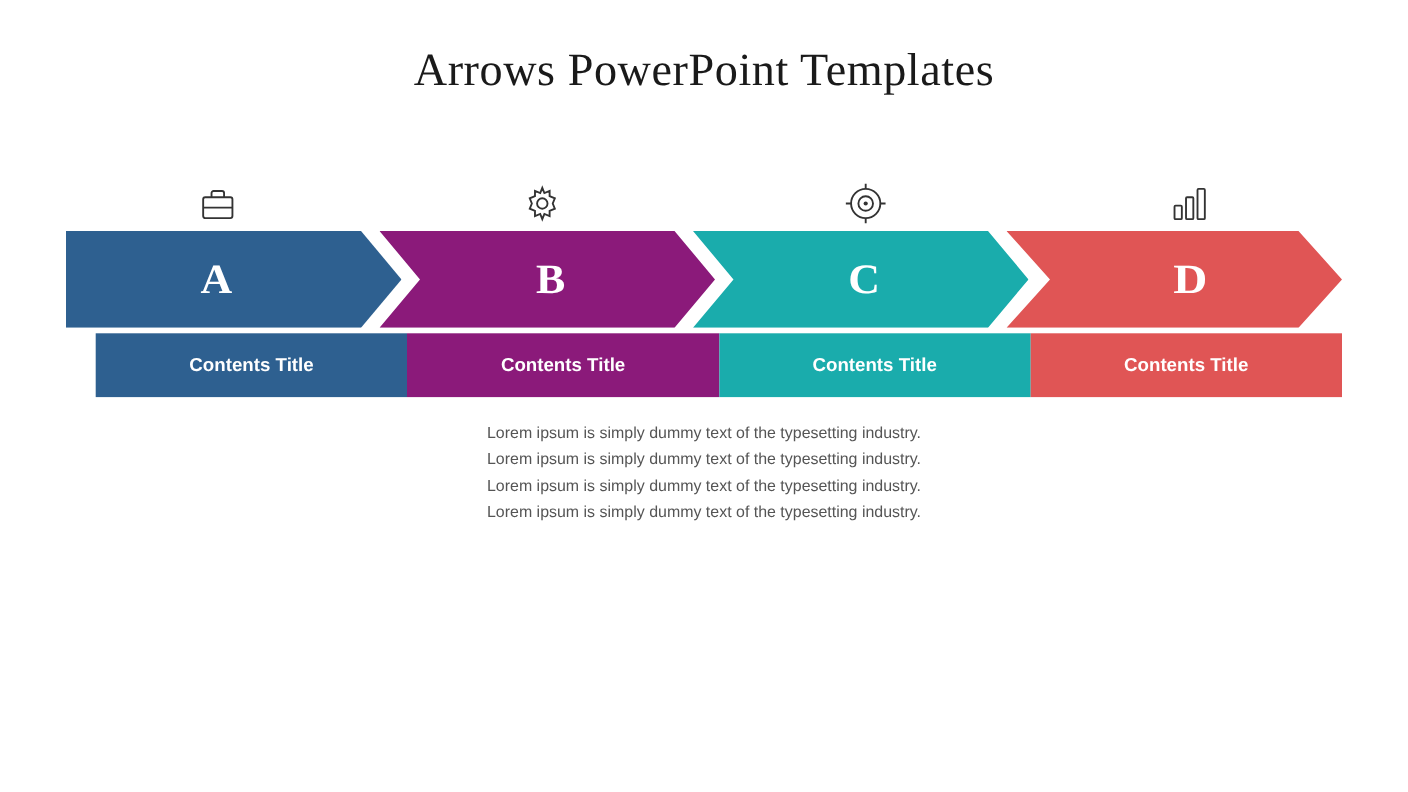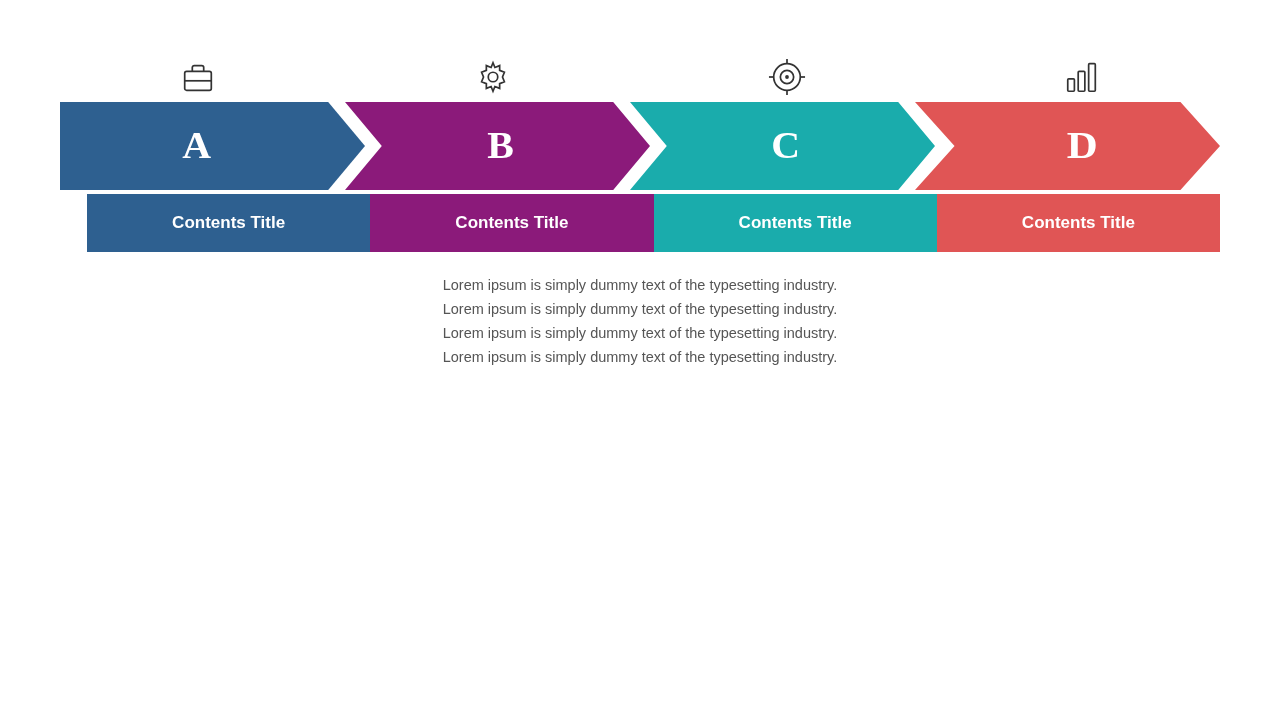--- a/index.html
+++ b/index.html
@@ -35,20 +35,21 @@
       stroke: #333;
       fill: none;
       stroke-width: 1.8;
     }
 
   </style>
 </head>
 <body>
 
 <div class="page">
+  <h1 class="page-title">Arrows PowerPoint Templates</h1>
 
   <div style="width:1160px;">
 
     <div style="display:flex; width:100%; margin-bottom:6px;">
 
       <div style="flex:1; display:flex; justify-content:center; align-items:flex-end; height:56px; padding-right:18px;">
         <svg class="icon" viewBox="0 0 40 40">
           <rect x="6" y="14" width="28" height="20" rx="2" ry="2"></rect>
           <path d="M14 14v-4a2 2 0 0 1 2-2h8a2 2 0 0 1 2 2v4"></path>
           <line x1="6" y1="24" x2="34" y2="24"></line>

